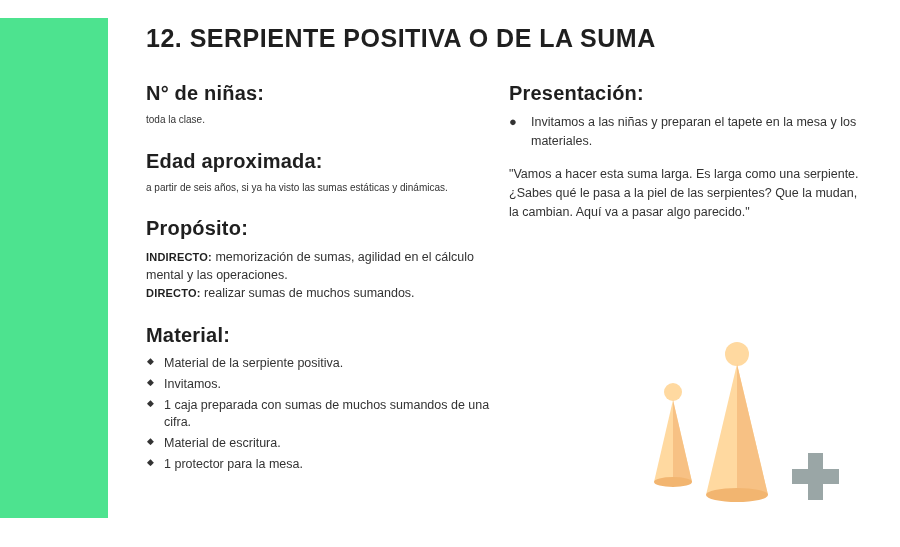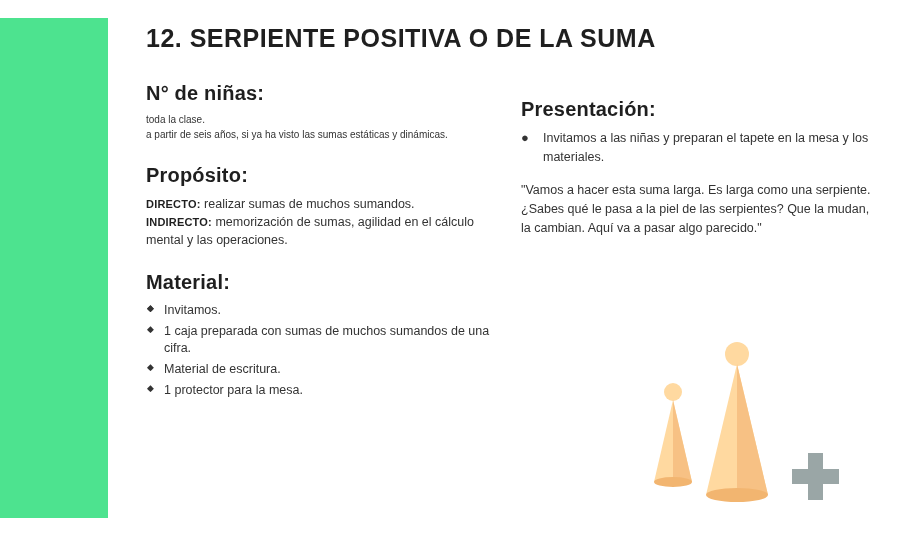--- a/index.html
+++ b/index.html
@@ -46,24 +46,23 @@
     text-transform: uppercase;
   }
   .col-left {
     position: absolute;
     left: 0;
     top: 82px;
     width: 345px;
   }
   .col-right {
     position: absolute;
-    left: 375px;
+    left: 363px;
     top: 82px;
     width: 360px;
-    margin-top: 16px;
   }
   h2.section-head {
     font-size: 20px;
     font-weight: bold;
     color: #1f1f1f;
     margin: 0 0 8px 0;
     letter-spacing: 0.2px;
   }
   .col-left h2.section-head {
     margin-top: 22px;
@@ -150,36 +149,38 @@
 
   <div class="content">
 
     <div class="doc-title">12. Serpiente positiva o de la suma</div>
 
     <div class="col-left">
 
       <h2 class="section-head">N° de niñas:</h2>
       <p class="body-text">toda la clase.</p>
 
+      <h2 class="section-head">Edad aproximada:</h2>
       <p class="body-text">a partir de seis años, si ya ha visto las sumas estáticas y dinámicas.</p>
 
       <h2 class="section-head">Propósito:</h2>
+      <p class="kv-line">
+        <b>INDIRECTO:</b>
+        <span>memorización de sumas, agilidad en el cálculo mental y las operaciones.</span>
+      </p>
       <p class="kv-line">
         <b>DIRECTO:</b>
         <span>realizar sumas de muchos sumandos.</span>
       </p>
-      <p class="kv-line">
-        <b>INDIRECTO:</b>
-        <span>memorización de sumas, agilidad en el cálculo mental y las operaciones.</span>
-      </p>
 
       <h2 class="section-head">Material:</h2>
       <ul class="material-list">
         <li>
           <span class="dia">◆</span>
+          <span>Material de la serpiente positiva.</span>
         </li>
         <li>
           <span class="dia">◆</span>
           <span>Invitamos.</span>
         </li>
         <li>
           <span class="dia">◆</span>
           <span>1 caja preparada con sumas de muchos sumandos de una cifra.</span>
         </li>
         <li>

